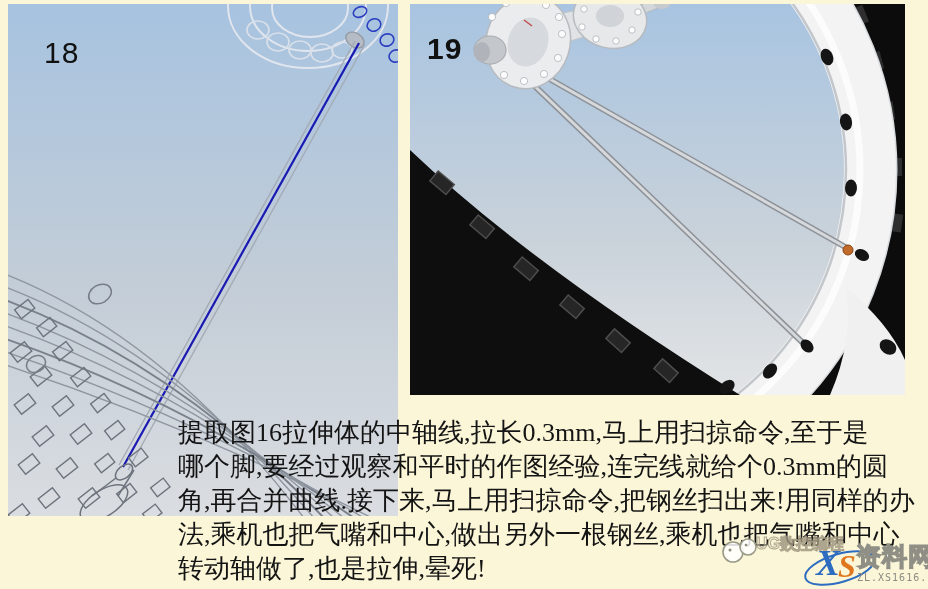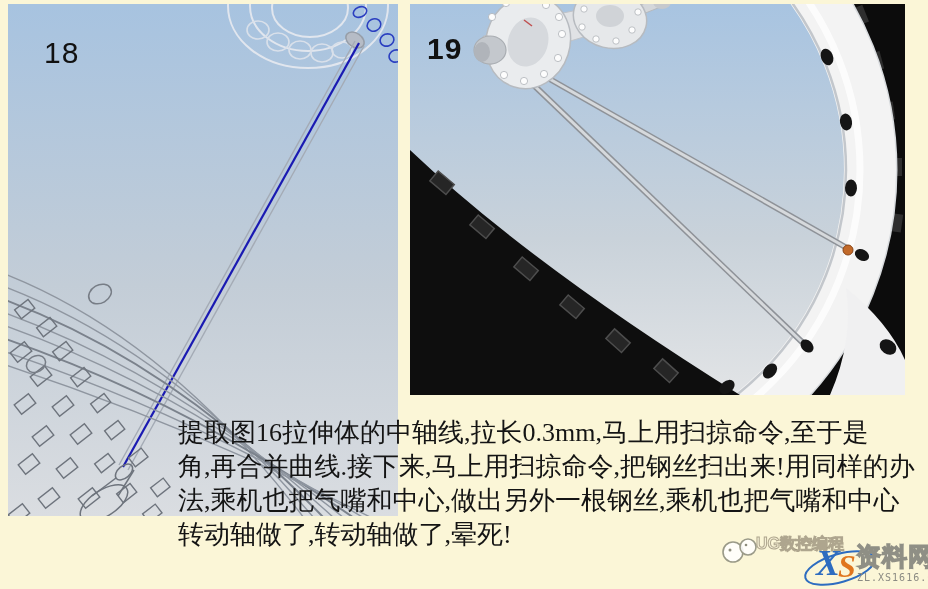--- a/index.html
+++ b/index.html
@@ -247,23 +247,24 @@
 
         <ellipse cx="80" cy="46" rx="16" ry="14" fill="#c4c8cd" stroke="#a9adb2" stroke-width="1.2"></ellipse>
         <ellipse cx="72" cy="48" rx="8" ry="10" fill="#b0b4ba"></ellipse>
       </g>
     </svg>
     <div class="fig-label">19</div>
   </div>
 
   <div class="caption">
     <div>提取图16拉伸体的中轴线,拉长0.3mm,马上用扫掠命令,至于是</div>
+    <div>哪个脚,要经过观察和平时的作图经验,连完线就给个0.3mm的圆</div>
     <div>角,再合并曲线.接下来,马上用扫掠命令,把钢丝扫出来!用同样的办</div>
     <div>法,乘机也把气嘴和中心,做出另外一根钢丝,乘机也把气嘴和中心</div>
-    <div>转动轴做了,转动轴做了,晕死!</div>
+    <div>转动轴做了,也是拉伸,晕死!</div>
   </div>
 
   <div class="watermark">
     <svg class="wm-face" width="40" height="36" viewBox="0 0 40 36">
       <circle cx="13" cy="20" r="10" fill="rgba(255,255,255,0.85)" stroke="#9a9a88" stroke-width="1.6"></circle>
       <circle cx="28" cy="15" r="8" fill="rgba(255,255,255,0.85)" stroke="#9a9a88" stroke-width="1.6"></circle>
       <circle cx="10" cy="18" r="1.5" fill="#8c8c7c"></circle>
       <circle cx="26" cy="13" r="1.3" fill="#8c8c7c"></circle>
     </svg>
     <span class="wm-brand">UG数控编程</span>

